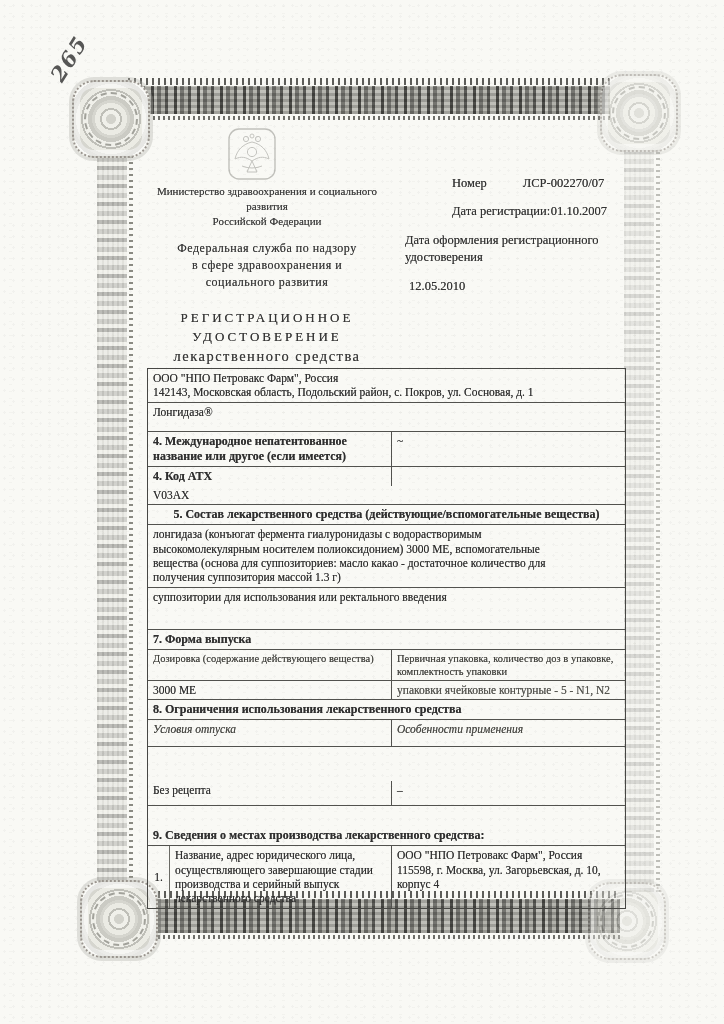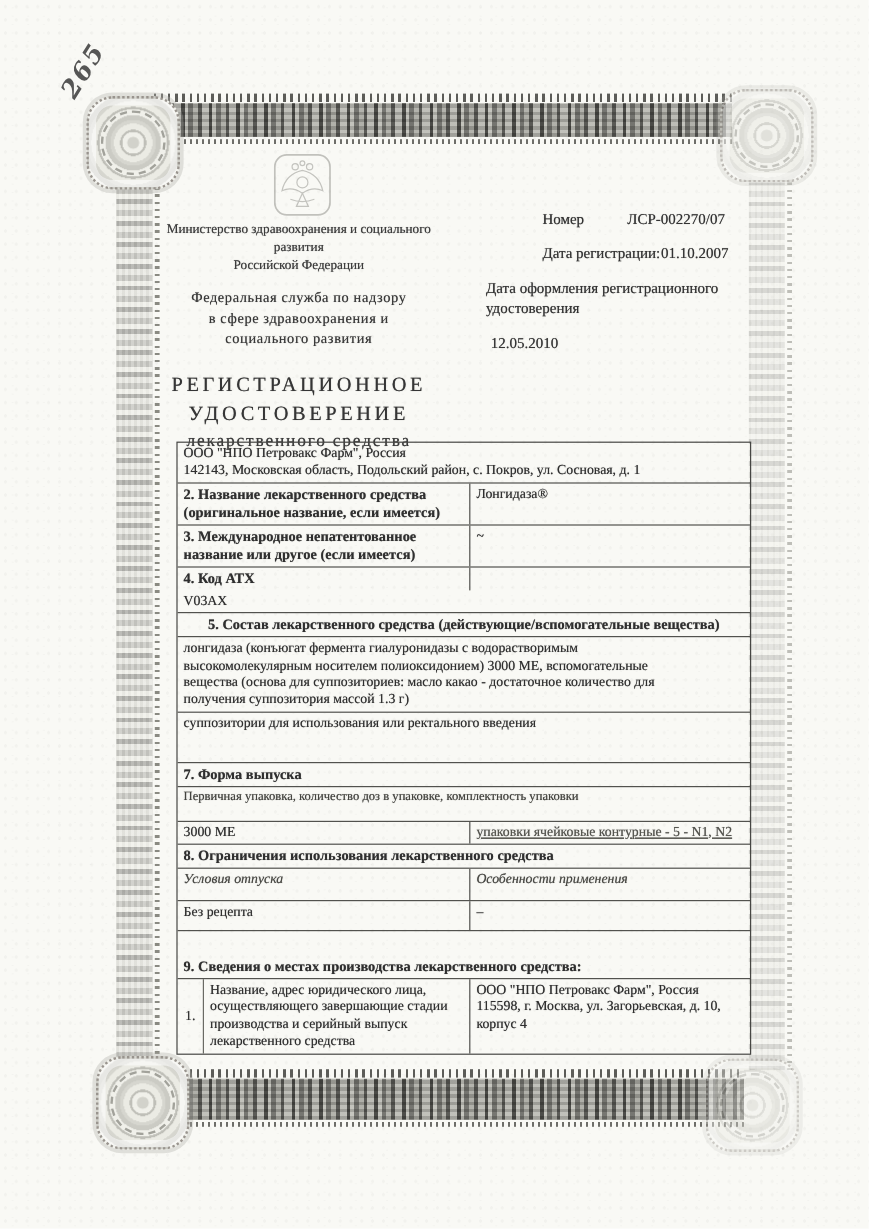--- a/index.html
+++ b/index.html
@@ -75,24 +75,24 @@
     position:absolute;left:44px;top:46px;
     font-family:"DejaVu Serif",serif;font-style:italic;font-weight:bold;
     font-size:21px;color:#3a3a3a;transform:rotate(-58deg);letter-spacing:2px;
     opacity:.85;
   }
 
   
   .emblem{position:absolute;left:222px;top:126px;width:60px;height:58px;opacity:.5;}
 
   
-  .hdr-left{position:absolute;left:120px;top:184px;width:258px;text-align:center;}
+  .hdr-left{position:absolute;left:138px;top:184px;width:258px;text-align:center;}
   .ministry{font-size:11px;line-height:1.35;color:#3c3c3c;margin-bottom:11px;}
   .service{font-size:12px;line-height:1.45;letter-spacing:.5px;color:#383838;margin-bottom:17px;}
-  .reg-title{font-size:17px;line-height:1.45;letter-spacing:3px;color:#353535;}
+  .reg-title{font-size:13px;line-height:1.45;letter-spacing:3px;color:#353535;}
   .reg-subtitle{font-size:14.5px;letter-spacing:1.5px;color:#3a3a3a;margin-top:2px;}
 
   .hdr-right{position:absolute;left:405px;top:176px;width:220px;font-size:12.5px;color:#333;}
   .hr-row{display:flex;margin-bottom:13px;}
   .hr-label{flex:0 0 auto;margin-left:47px;}
   .hr-val{margin-left:auto;padding-right:18px;}
   .hr-num-val{margin-left:36px;}
   .issue-label{line-height:1.35;margin-bottom:13px;}
   .issue-val{margin-left:4px;}
 
@@ -103,37 +103,37 @@
   }
   .doc-table *{box-sizing:border-box;}
   .t-row{border-bottom:1px solid #52524e;padding:2px 5px;}
   .t-row:last-child{border-bottom:none;}
   .t-head{font-weight:bold;font-size:12px;}
   .cols{display:flex;padding:0;}
   .c1{width:244px;border-right:1px solid #52524e;padding:2px 5px;}
   .c2{flex:1;padding:2px 5px;}
   .small{font-size:10.5px;color:#44443f;}
   .ital{font-style:italic;color:#4a4a45;}
-  .faded{color:#55554f;text-decoration:underline;}
+  .faded{color:#55554f;}
   .num-col{width:22px;border-right:1px solid #6a6a64;display:flex;align-items:center;justify-content:center;padding:2px;}
   .h-s1t{min-height:33px;}
   .h-s1v{min-height:33px;}
   .h-s2{min-height:29px;}
   .h-s3{min-height:33px;}
   .h-s4{min-height:24px;flex-direction:column;}
   .h-s5t{min-height:18px;text-align:center;}
   .h-s5v{min-height:60px;}
   .h-s6t{min-height:17px;}
   .h-s6v{min-height:42px;}
   .h-s7t{min-height:17px;}
   .h-s7s{min-height:29px;}
   .h-s7v{min-height:18px;align-items:flex-end;}
   .h-s8t{min-height:20px;}
   .h-s8s{min-height:27px;}
-  .h-s8v{min-height:25px;}
+  .h-s8v{min-height:25px;margin-top:34px;}
   .h-s9t{min-height:20px;margin-top:20px;}
   .h-s9r{min-height:62px;}
 </style>
 </head>
 <body>
 
 <div class="paper">
 
   <div class="band band-top"></div>
   <div class="band band-bottom"></div>
@@ -186,46 +186,45 @@
 удостоверения</div>
     <div class="issue-val smudge">12.05.2010</div>
   </div>
 
   <div class="doc-table">
 
     <div class="t-row pre h-s1v smudge">ООО "НПО Петровакс Фарм", Россия
 142143, Московская область, Подольский район, с. Покров, ул. Сосновая, д. 1</div>
 
     <div class="t-row cols h-s2">
-      <div class="c1 t-head pre smudge">2. Название лекарственного средства
-(оригинальное название, если имеется)</div>
       <div class="c2 smudge">Лонгидаза®</div>
     </div>
 
     <div class="t-row cols h-s3">
-      <div class="c1 t-head pre smudge">3. Международное непатентованное
+      <div class="c1 t-head pre smudge">4. Международное непатентованное
 название или другое (если имеется)</div>
       <div class="c2 smudge">~</div>
     </div>
 
     <div class="t-row cols h-s4">
       <div class="c1 t-head smudge">4. Код АТХ</div>
       <div class="c2 smudge">V03AX</div>
     </div>
 
     <div class="t-row t-head h-s5t smudge">5. Состав лекарственного средства (действующие/вспомогательные вещества)</div>
     <div class="t-row pre h-s5v smudge">лонгидаза (конъюгат фермента гиалуронидазы с водорастворимым
 высокомолекулярным носителем полиоксидонием) 3000 МЕ, вспомогательные
 вещества (основа для суппозиториев: масло какао - достаточное количество для
 получения суппозитория массой 1.3 г)</div>
 
     <div class="t-row h-s6v smudge">суппозитории для использования или ректального введения</div>
 
     <div class="t-row t-head h-s7t smudge">7. Форма выпуска</div>
     <div class="t-row cols h-s7s">
+      <div class="c1 small smudge">Дозировка (содержание действующего вещества)</div>
       <div class="c2 small smudge">Первичная упаковка, количество доз в упаковке, комплектность упаковки</div>
     </div>
     <div class="t-row cols h-s7v">
       <div class="c1 smudge">3000 МЕ</div>
       <div class="c2 faded smudge">упаковки ячейковые контурные - 5 - N1, N2</div>
     </div>
 
     <div class="t-row t-head h-s8t smudge">8. Ограничения использования лекарственного средства</div>
     <div class="t-row cols h-s8s">
       <div class="c1 ital smudge">Условия отпуска</div>

